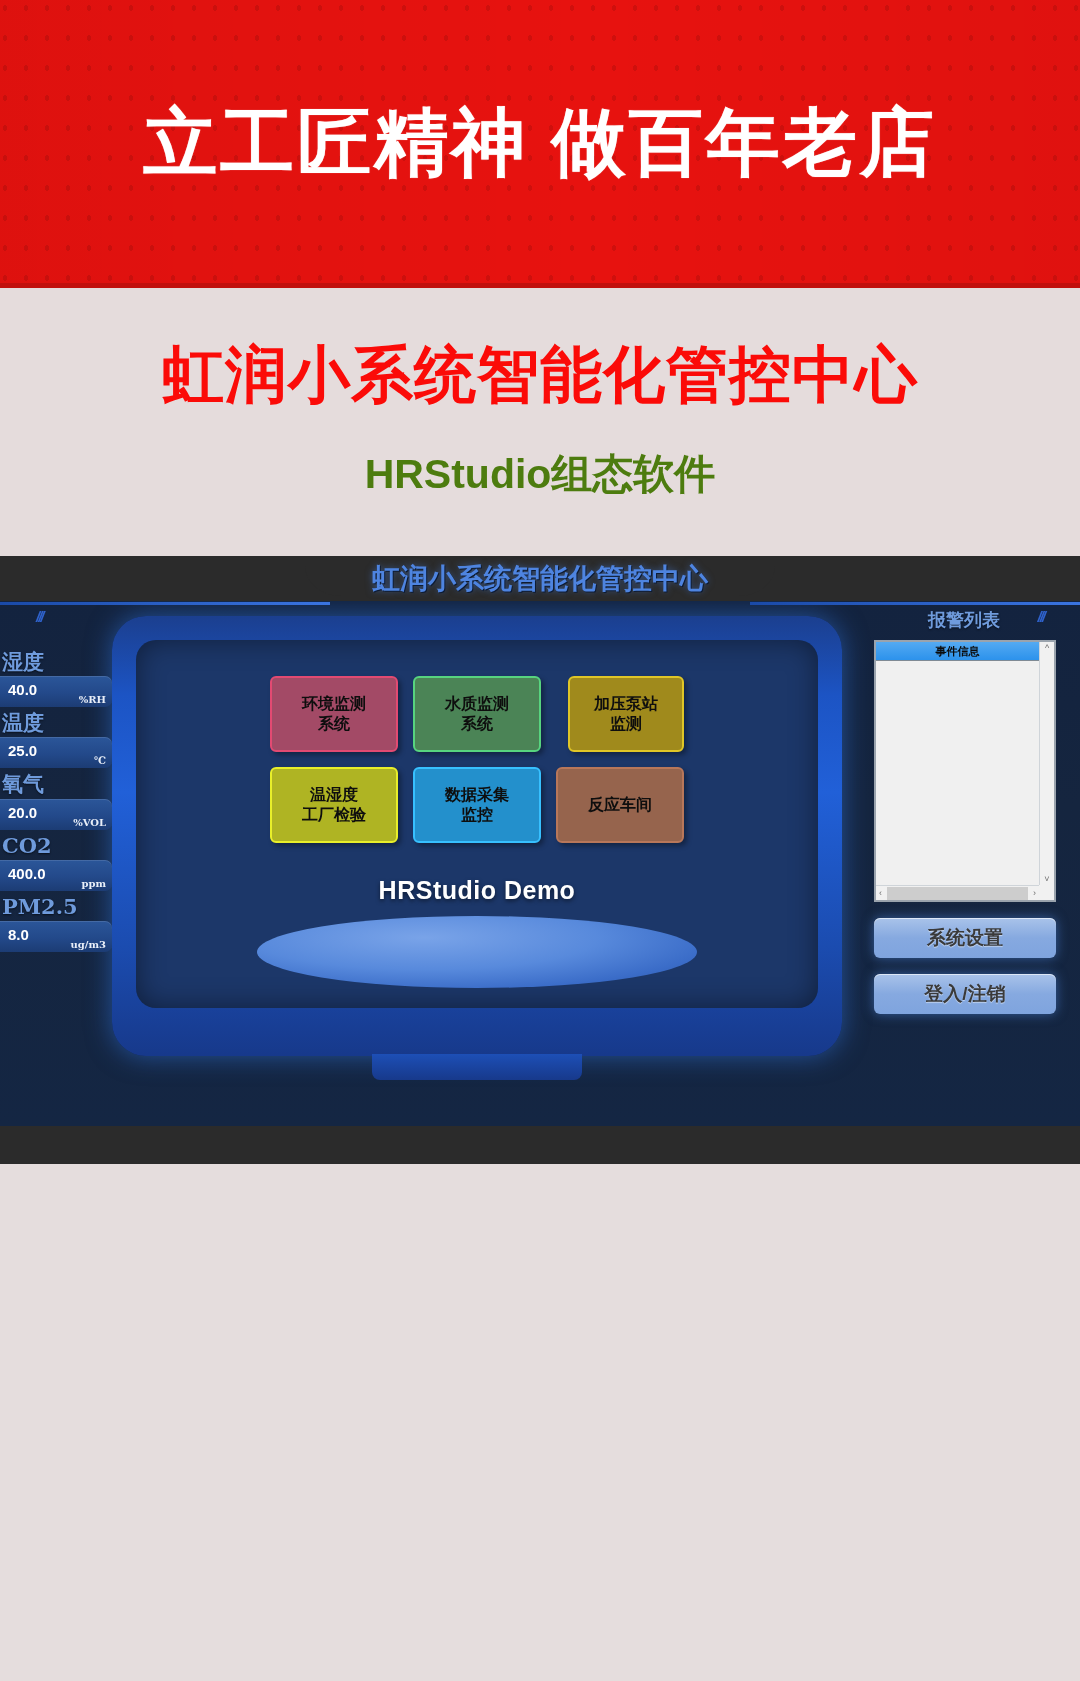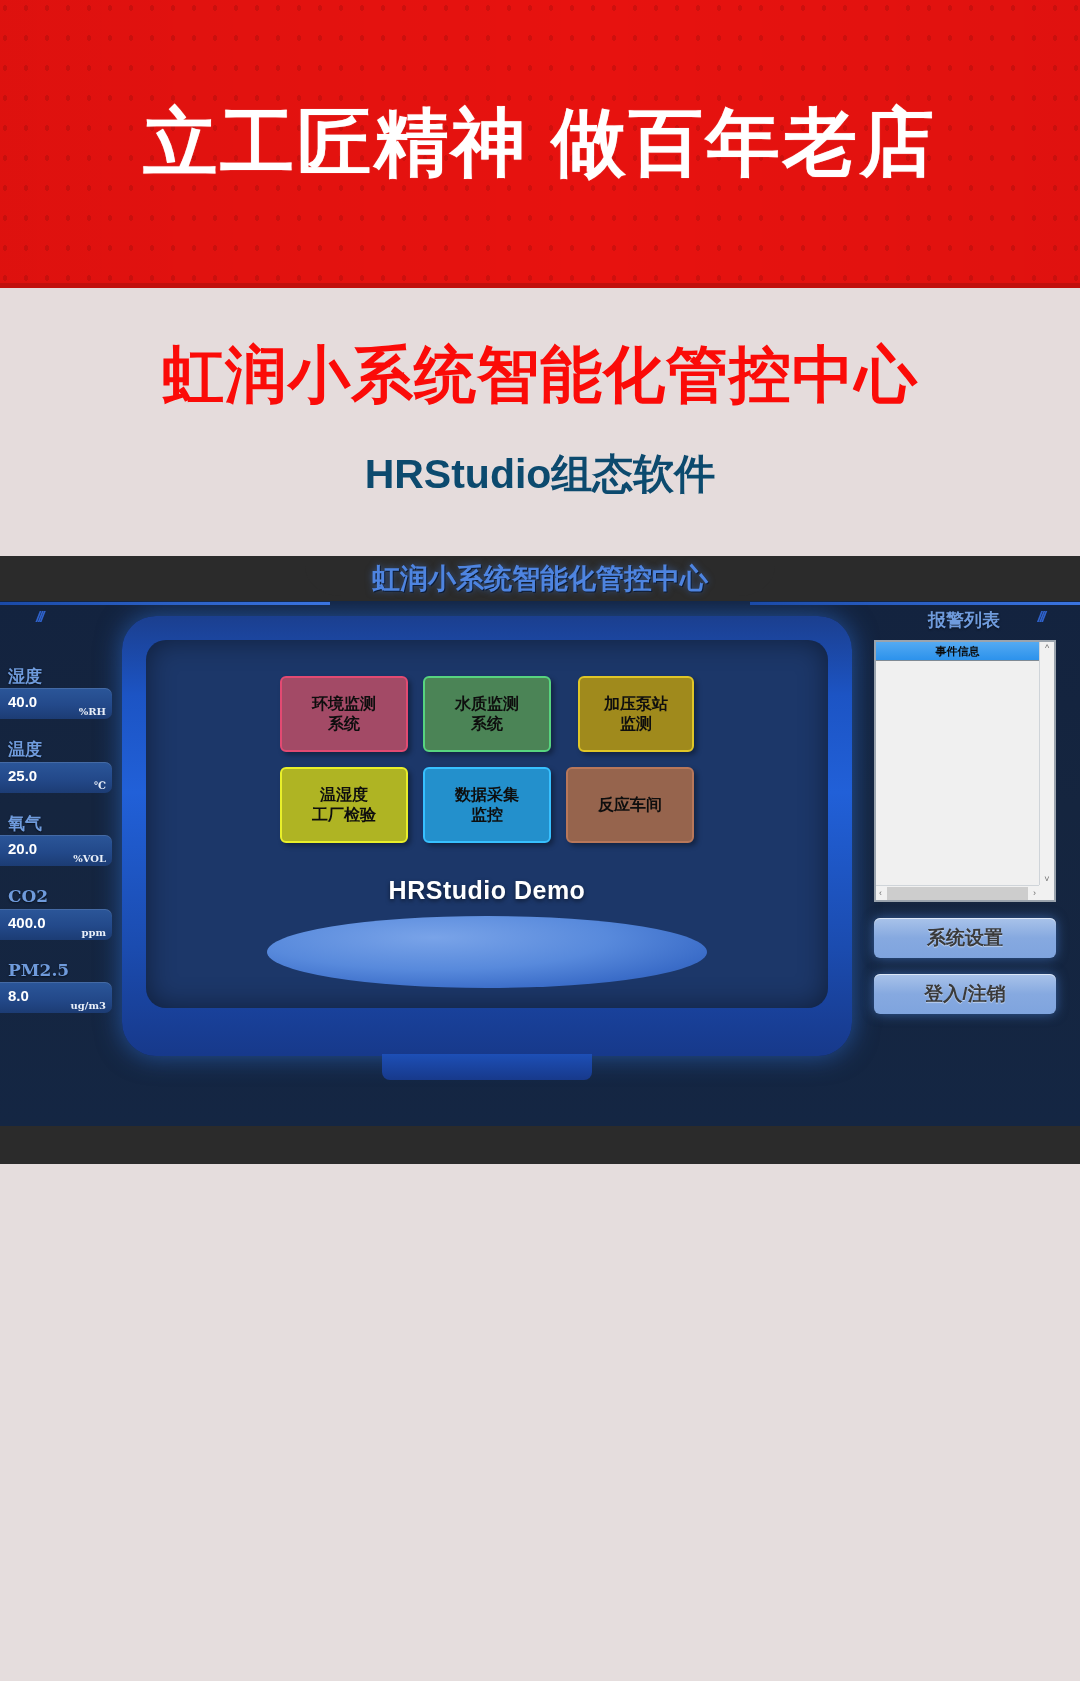--- a/index.html
+++ b/index.html
@@ -52,21 +52,21 @@
   }
   .title-main {
     color: #fb0b08;
     font-size: 62px;
     font-weight: bold;
     letter-spacing: 1px;
     margin-bottom: 30px;
     white-space: nowrap;
   }
   .title-sub {
-    color: #0c4a6e;
+    color: #4d7c0f;
     font-size: 41px;
     font-weight: bold;
     letter-spacing: 0px;
     white-space: nowrap;
   }
 
   
   .hmi {
     position: relative;
     width: 1080px; height: 608px;
@@ -116,23 +116,23 @@
     color: #4e84e0; font-size: 28px; font-weight: bold;
     white-space: nowrap; z-index: 10;
     text-shadow: 1px 1px 0 #0d1b33, 0 0 7px rgba(70,130,230,0.55);
   }
 
   
   .side-left {
     position: absolute; left: 0; top: 90px; width: 118px; z-index: 6;
   }
   .gauge-label {
-    color: #6f9bdc; font-size: 17px; font-weight: bold;
+    color: #6f9bdc; font-size: 21px; font-weight: bold;
     font-family: "DejaVu Serif", serif;
-    padding-left: 8px; margin-top: 20px; line-height: 1.2;
+    padding-left: 2px; margin-top: 3px; line-height: 1.2;
     text-shadow: 0 1px 2px rgba(0,0,0,0.6);
   }
   .gauge-box {
     position: relative;
     margin-top: 2px; margin-left: -6px;
     width: 118px; height: 31px;
     background: linear-gradient(180deg, #2b5699 0%, #23498a 55%, #1c3c74 100%);
     border-radius: 7px;
     box-shadow: inset 0 1px 0 rgba(255,255,255,0.12);
   }
@@ -142,21 +142,21 @@
   }
   .gauge-unit {
     position: absolute; right: 6px; bottom: 2px;
     color: #e8eef8; font-size: 10px; font-weight: bold;
     font-family: "DejaVu Serif", serif;
     text-align: right;
   }
 
   
   .monitor {
-    position: absolute; left: 122px; top: 60px;
+    position: absolute; left: 112px; top: 60px;
     width: 730px; height: 440px;
     background: linear-gradient(180deg, #1b3f8f 0%, #1c54c4 18%, #2160d8 40%, #1b4cb0 75%, #17398b 100%);
     border-radius: 34px;
     box-shadow: 0 0 26px rgba(50,120,230,0.55);
     z-index: 4;
   }
   .monitor-screen {
     position: absolute; left: 24px; top: 24px; right: 24px; bottom: 48px;
     background: #1c3769;
     border-radius: 20px;

